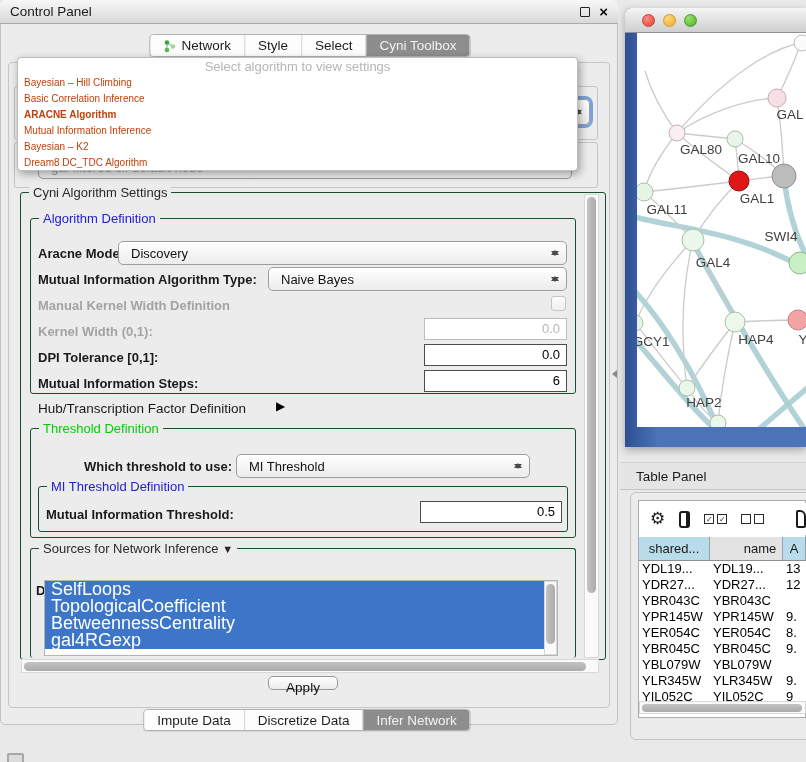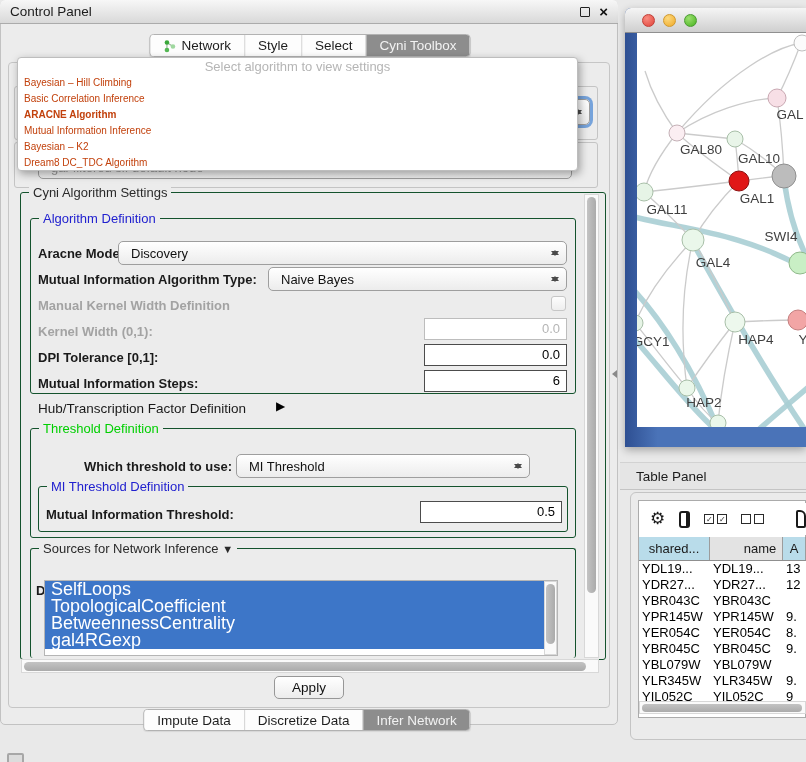--- a/index.html
+++ b/index.html
@@ -217,21 +217,21 @@
   </div>
 
   <div class="abs sb-track" style="left:584px; top:194px; width:15px; height:464px;">
     <div class="sb-thumb abs" style="left:2px; top:2px; width:9px; height:396px;"></div>
   </div>
 
   <div class="abs sb-track" style="left:21px; top:659px; width:578px; height:14px;">
     <div class="sb-thumb-h abs" style="left:2px; top:2px; width:562px; height:9px;"></div>
   </div>
 
-  <div class="abs apply-btn" style="left:274px; top:676px; width:70px; height:23px;">Apply</div>
+  <div class="abs apply-btn" style="left:268px; top:676px; width:70px; height:14px;">Apply</div>
 
   <div class="abs" style="left:307px; top:709px; transform:translateX(-50%);">
     <div class="seg" style="height:22px;">
       <span class="tab">
           <span>Impute Data</span>
         </span>
       <span class="tab">
           <span>Discretize Data</span>
         </span>
       <span class="tab sel">

